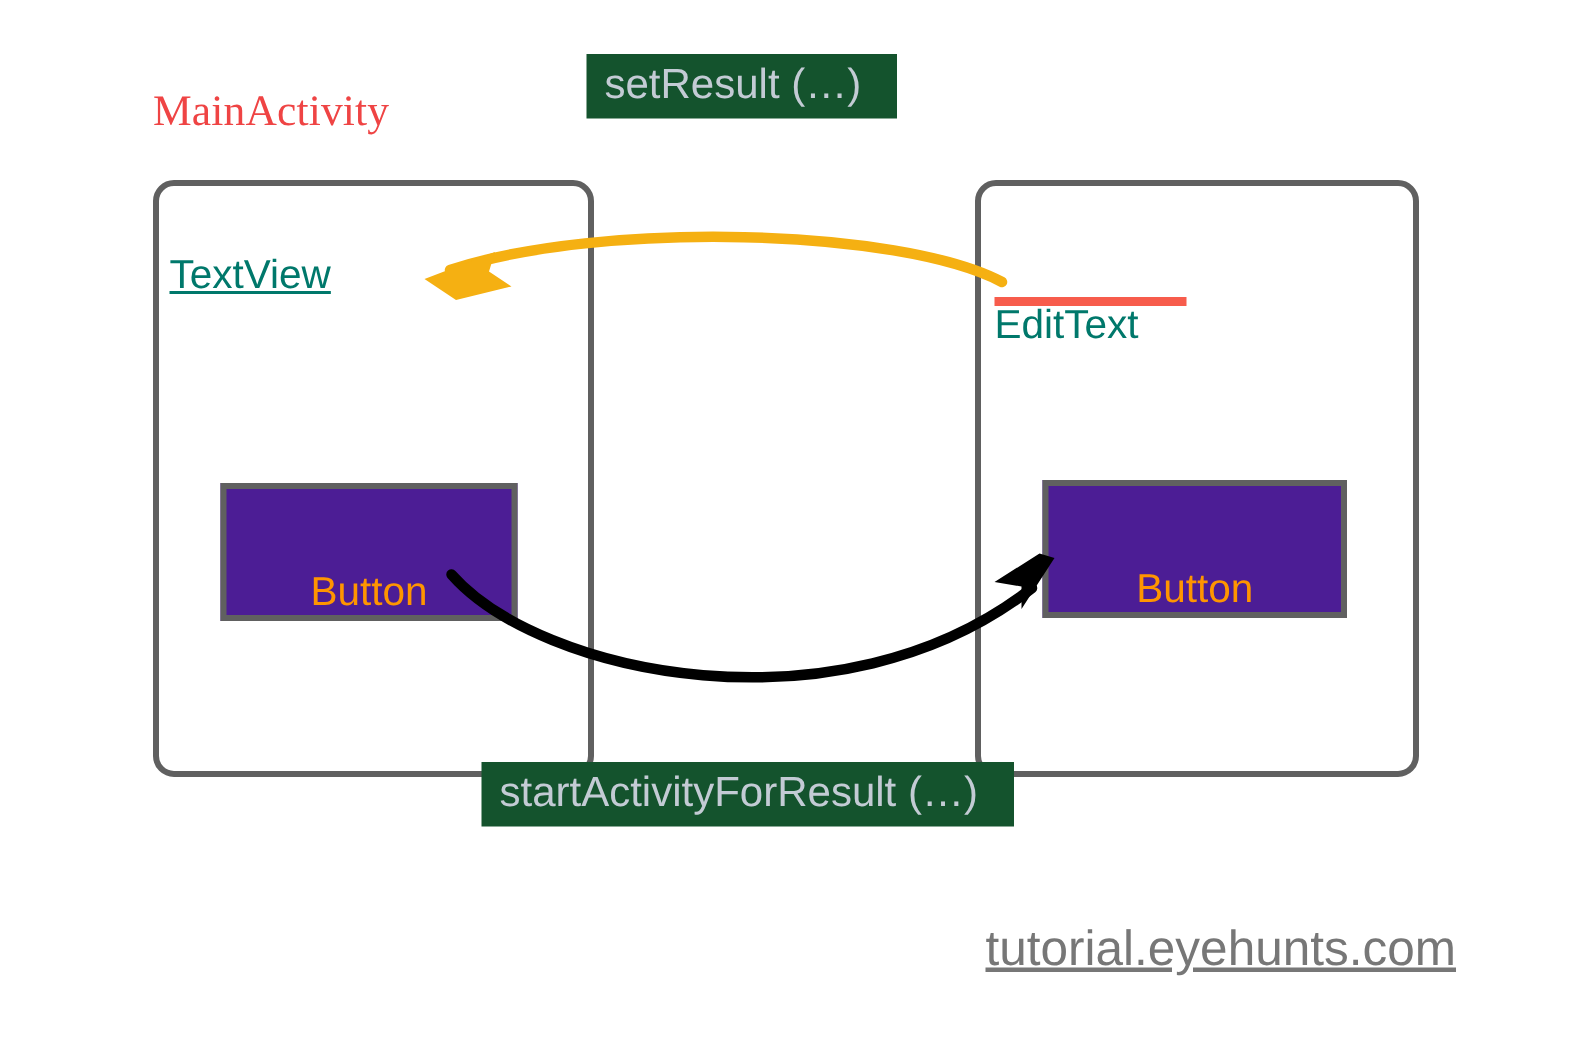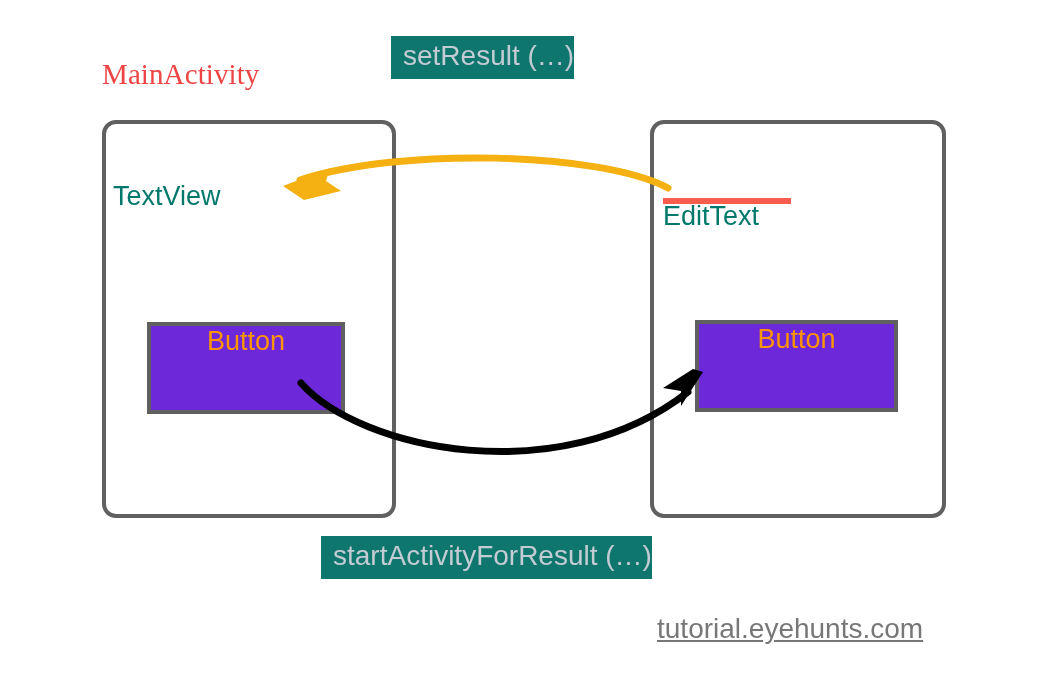--- a/index.html
+++ b/index.html
@@ -42,69 +42,69 @@
   #card-main   { left: 102px; top: 120px; width: 294px; height: 398px; }
   #card-second { left: 650px; top: 120px; width: 296px; height: 398px; }
 
   
   .widget-label {
     position: absolute;
     font-size: 27px;
     color: #00786b;
     white-space: nowrap;
   }
-  #label-textview { left: 113px; top: 181px; }
+  #label-textview { left: 113px; top: 168px; text-decoration: underline; }
   #label-edittext { left: 663px; top: 170px; margin-top: 31px; }
 
   #edittext-underline {
     position: absolute;
     left: 663px;
     top: 198px;
     width: 128px;
     height: 6px;
     background: #f75c4c;
   }
 
   
   .widget-button {
     position: absolute;
     border: 4px solid #606060;
-    background: #6d28d9;
+    background: #4c1d95;
     box-sizing: border-box;
     display: flex;
-    align-items: flex-start;
+    align-items: flex-end;
     justify-content: center;
   }
   .widget-button .btn-text {
     font-size: 27px;
     color: #ff9500;
     white-space: nowrap;
   }
   #button-main   { left: 147px; top: 322px; width: 198px; height: 92px; }
   #button-second { left: 695px; top: 320px; width: 203px; height: 92px; }
 
   
   .code-chip {
     position: absolute;
-    background: #0f766e;
+    background: #14532d;
     color: #c3cbd4;
     font-size: 28px;
-    padding: 4px 0 7px 12px;
+    padding: 4px 24px 7px 12px;
     white-space: nowrap;
     line-height: 1.15;
   }
   #chip-setresult { left: 391px; top: 36px; }
-  #chip-startactivity { left: 321px; top: 536px; }
+  #chip-startactivity { left: 321px; top: 508px; }
 
   
   #watermark {
     position: absolute;
     left: 657px;
     top: 613px;
-    font-size: 28px;
+    font-size: 33px;
     color: #777777;
     text-decoration: underline;
     white-space: nowrap;
   }
 
   
   #arrows {
     position: absolute;
     left: 0;
     top: 0;

